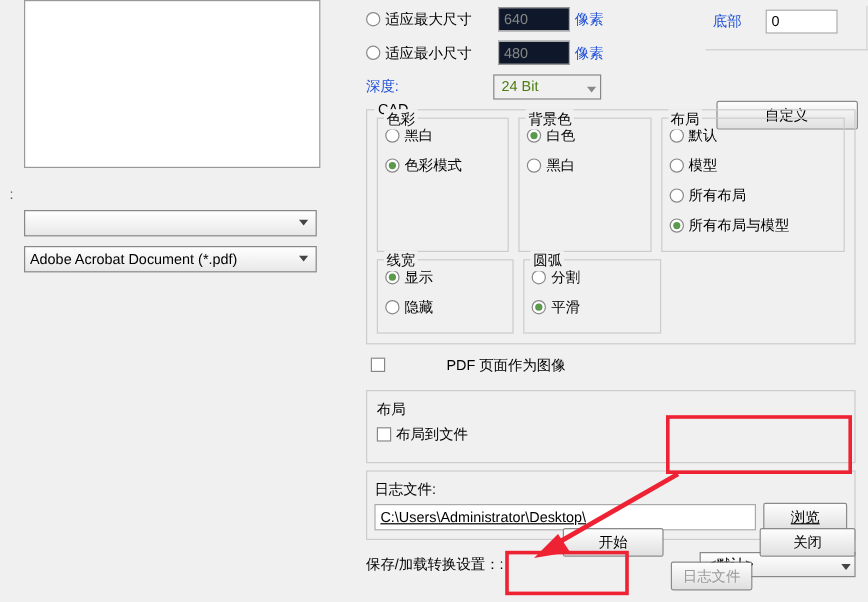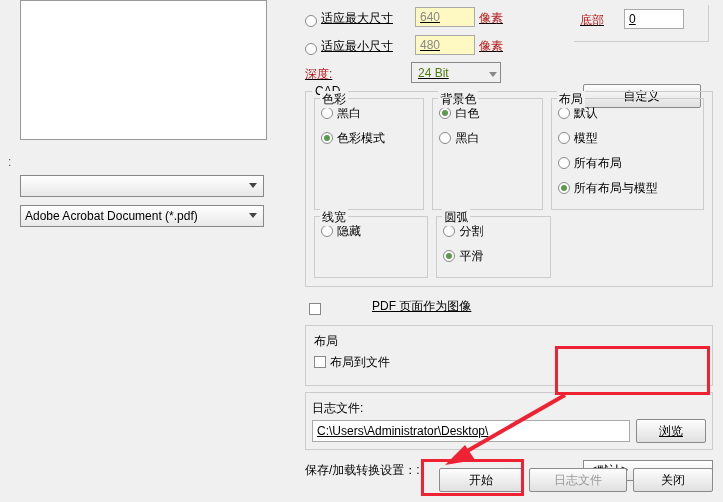--- a/index.html
+++ b/index.html
@@ -4,37 +4,37 @@
 <style>
 * { box-sizing: border-box; font-family: "Microsoft YaHei", "SimSun", Arial, sans-serif; font-size: 12px; }
 body { margin: 0; background: #f0f0f0; width: 723px; height: 502px; overflow: hidden; position: relative; }
 .main { display: flex; height: 100%; }
 .left-col { width: 300px; padding: 0 10px 10px 20px; }
 .right-col { flex: 1; background: #f0f0f0; padding: 5px 10px 5px 5px; position: relative; }
 .preview-box { width: 247px; height: 140px; background: #fff; border: 1px solid #999; margin-bottom: 15px; }
 .dropdown { width: 244px; height: 22px; background: linear-gradient(#fff,#e8e8e8); border: 1px solid #888; display: flex; align-items: center; padding: 0 4px; margin-bottom: 8px; position: relative; }
 .dropdown .arrow { position: absolute; right: 4px; width: 12px; height: 12px; display: flex; align-items: center; justify-content: center; }
 .dropdown .arrow svg { width: 8px; height: 6px; }
-.row { display: flex; align-items: flex-end; margin-bottom: 6px; height: 22px; text-decoration: underline; }
+.row { display: flex; align-items: center; margin-bottom: 6px; height: 22px; }
 .radio-row { display: flex; align-items: center; margin-bottom: 5px; height: 20px; }
 .radio { width: 12px; height: 12px; border: 1px solid #888; border-radius: 50%; margin-right: 4px; display: inline-flex; align-items: center; justify-content: center; background: #fff; }
 .radio.checked::after { content: ""; width: 6px; height: 6px; background: #5a9a4a; border-radius: 50%; }
 .num-input { width: 60px; height: 20px; border: 1px solid #aaa; background: #fff; padding: 0 4px; display: inline-flex; align-items: center; margin: 0 4px; }
-.num-input.disabled { background: #fef9c3; color: #888; }
-.label-gray { color: #b91c1c; }
+.num-input.disabled { background: #0f172a; color: #888; }
+.label-gray { color: #1d4ed8; }
 .btn { height: 24px; background: linear-gradient(#fdfdfd,#e0e0e0); border: 1px solid #8a8a8a; display: inline-flex; align-items: center; justify-content: center; padding: 0 8px; cursor: pointer; border-radius: 2px; }
 .btn.disabled { color: #999; }
 .fieldset { border: 1px solid #ccc; padding: 6px 8px 8px 8px; margin-bottom: 6px; position: relative; }
 .fieldset-title { position: absolute; top: -8px; left: 6px; background: #f0f0f0; padding: 0 3px; font-size: 12px; }
 .cad-row { display: flex; gap: 8px; border-radius: 13px; }
 .cad-group { flex: 1; border: 1px solid #ccc; padding: 4px 6px 6px 6px; position: relative; }
 .cad-group-title { position: absolute; top: -8px; left: 5px; background: #f0f0f0; padding: 0 2px; }
 .checkbox { width: 12px; height: 12px; border: 1px solid #888; background: #fff; margin-right: 4px; display: inline-block; vertical-align: middle; }
 .text-input { height: 22px; border: 1px solid #aaa; background: #fff; padding: 0 4px; display: inline-flex; align-items: center; }
-.top-right { position: absolute; right: 14px; top: 5px; }
+.top-right { position: absolute; right: 0; top: 5px; }
 .section-label { margin: 4px 0 2px 0; }
 .bottom-bar { position: absolute; bottom: 10px; right: 10px; display: flex; gap: 6px; }
 .red-box { position: absolute; border: 3px solid #e23; pointer-events: none; }
 .red-arrow { position: absolute; pointer-events: none; }
 .combo { height: 21px; border: 1px solid #888; background: linear-gradient(#fff,#e8e8e8); display: inline-flex; align-items: center; padding: 0 18px 0 6px; position: relative; min-width: 90px; }
 .combo .arrow { position: absolute; right: 3px; top: 4px; }
 </style>
 </head>
 <body>
 
@@ -149,20 +149,24 @@
           <div class="radio-row">
               <span class="radio checked"></span>
               <span>所有布局与模型</span>
             </div>
         </div>
       </div>
       <div class="cad-row" style="margin-top:6px;">
         <div class="cad-group" style="flex:0.9;">
           <span class="cad-group-title">线宽</span>
           <div class="radio-row">
+              <span class="radio checked"></span>
+              <span>显示</span>
+            </div>
+          <div class="radio-row">
               <span class="radio"></span>
               <span>隐藏</span>
             </div>
         </div>
         <div class="cad-group" style="flex:0.9;">
           <span class="cad-group-title">圆弧</span>
           <div class="radio-row">
               <span class="radio"></span>
               <span>分割</span>
             </div>
@@ -207,21 +211,21 @@
         <span class="arrow"><svg width="8" height="6">
               <path d="M0 0 L8 0 L4 5 Z" fill="#444"></path>
             </svg></span>
       </div>
     </div>
 
     <div class="bottom-bar">
       <div class="btn" style="width:84px;">
           <span>开始</span>
         </div>
-      <div class="btn disabled" style="width:98px;">
+      <div class="btn disabled" style="width:68px;margin-top:28px;">
           <span>日志文件</span>
         </div>
       <div class="btn" style="width:80px;">
           <span>关闭</span>
         </div>
     </div>
   </div>
 </div>
 
 <div class="red-box" style="left:555px;top:346px;width:155px;height:49px;"></div>

